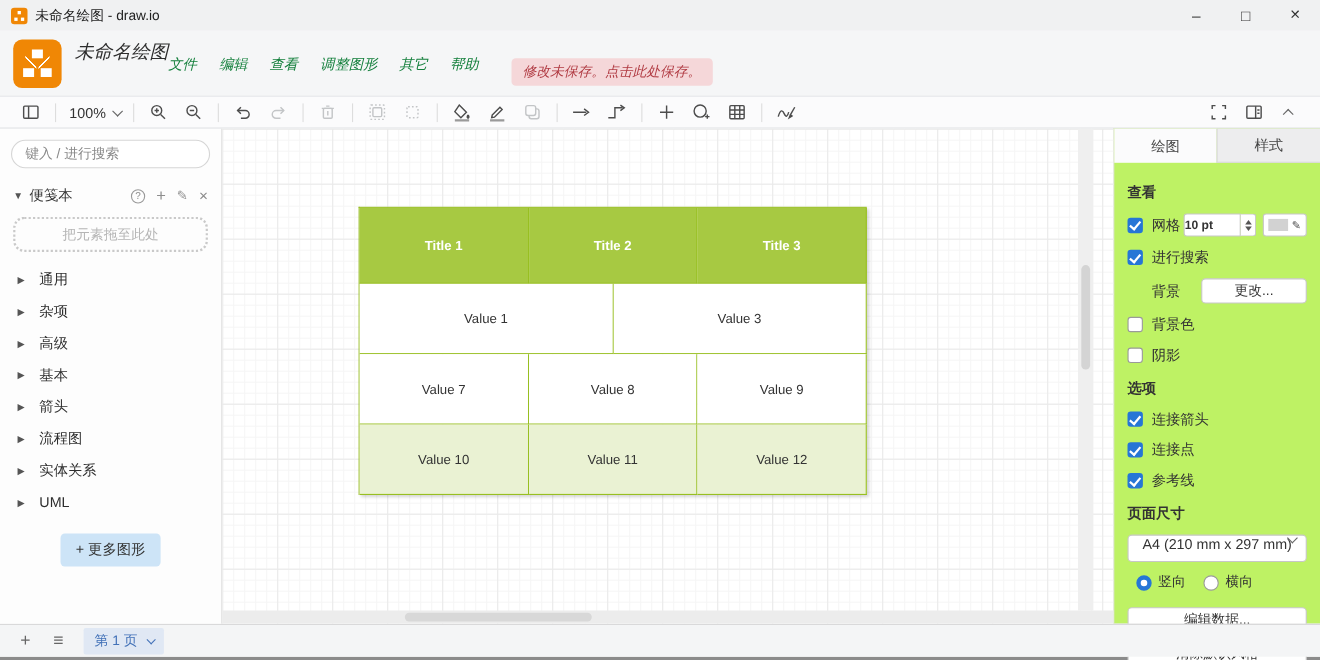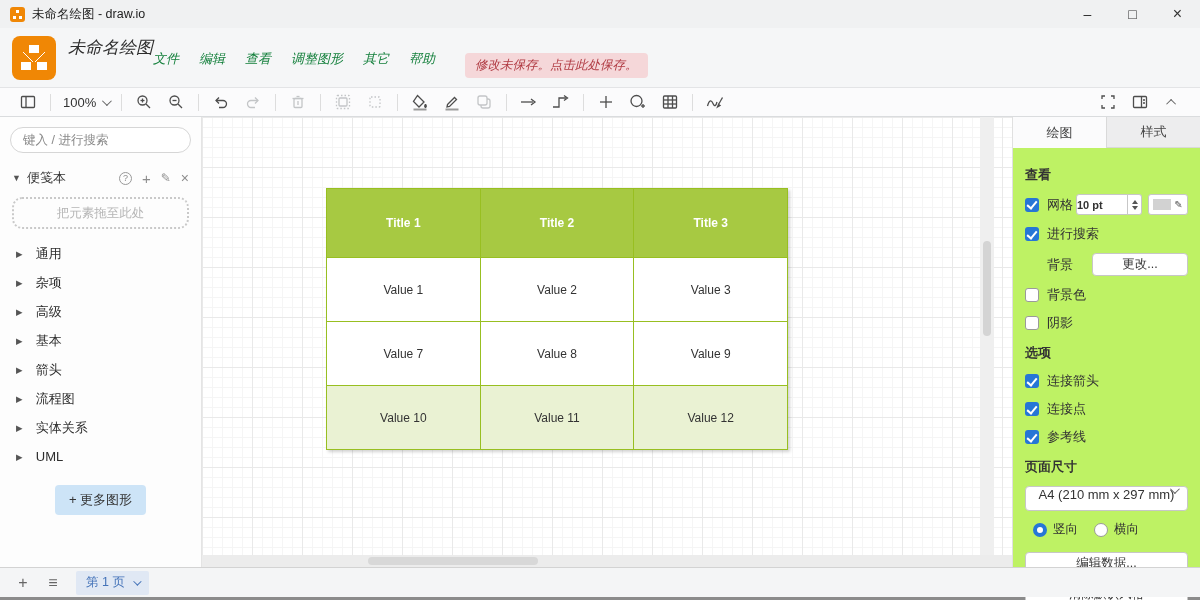--- a/index.html
+++ b/index.html
@@ -340,21 +340,20 @@
 
     <div class="canvas">
       <div class="dtable">
         <div class="trow hrow">
           <div class="tcell">Title 1</div>
           <div class="tcell">Title 2</div>
           <div class="tcell">Title 3</div>
         </div>
         <div class="trow drow">
           <div class="tcell">Value 1</div>
-          <div class="tcell">Value 2</div>
           <div class="tcell">Value 3</div>
         </div>
         <div class="trow drow">
           <div class="tcell">Value 7</div>
           <div class="tcell">Value 8</div>
           <div class="tcell">Value 9</div>
         </div>
         <div class="trow drow alt">
           <div class="tcell">Value 10</div>
           <div class="tcell">Value 11</div>

